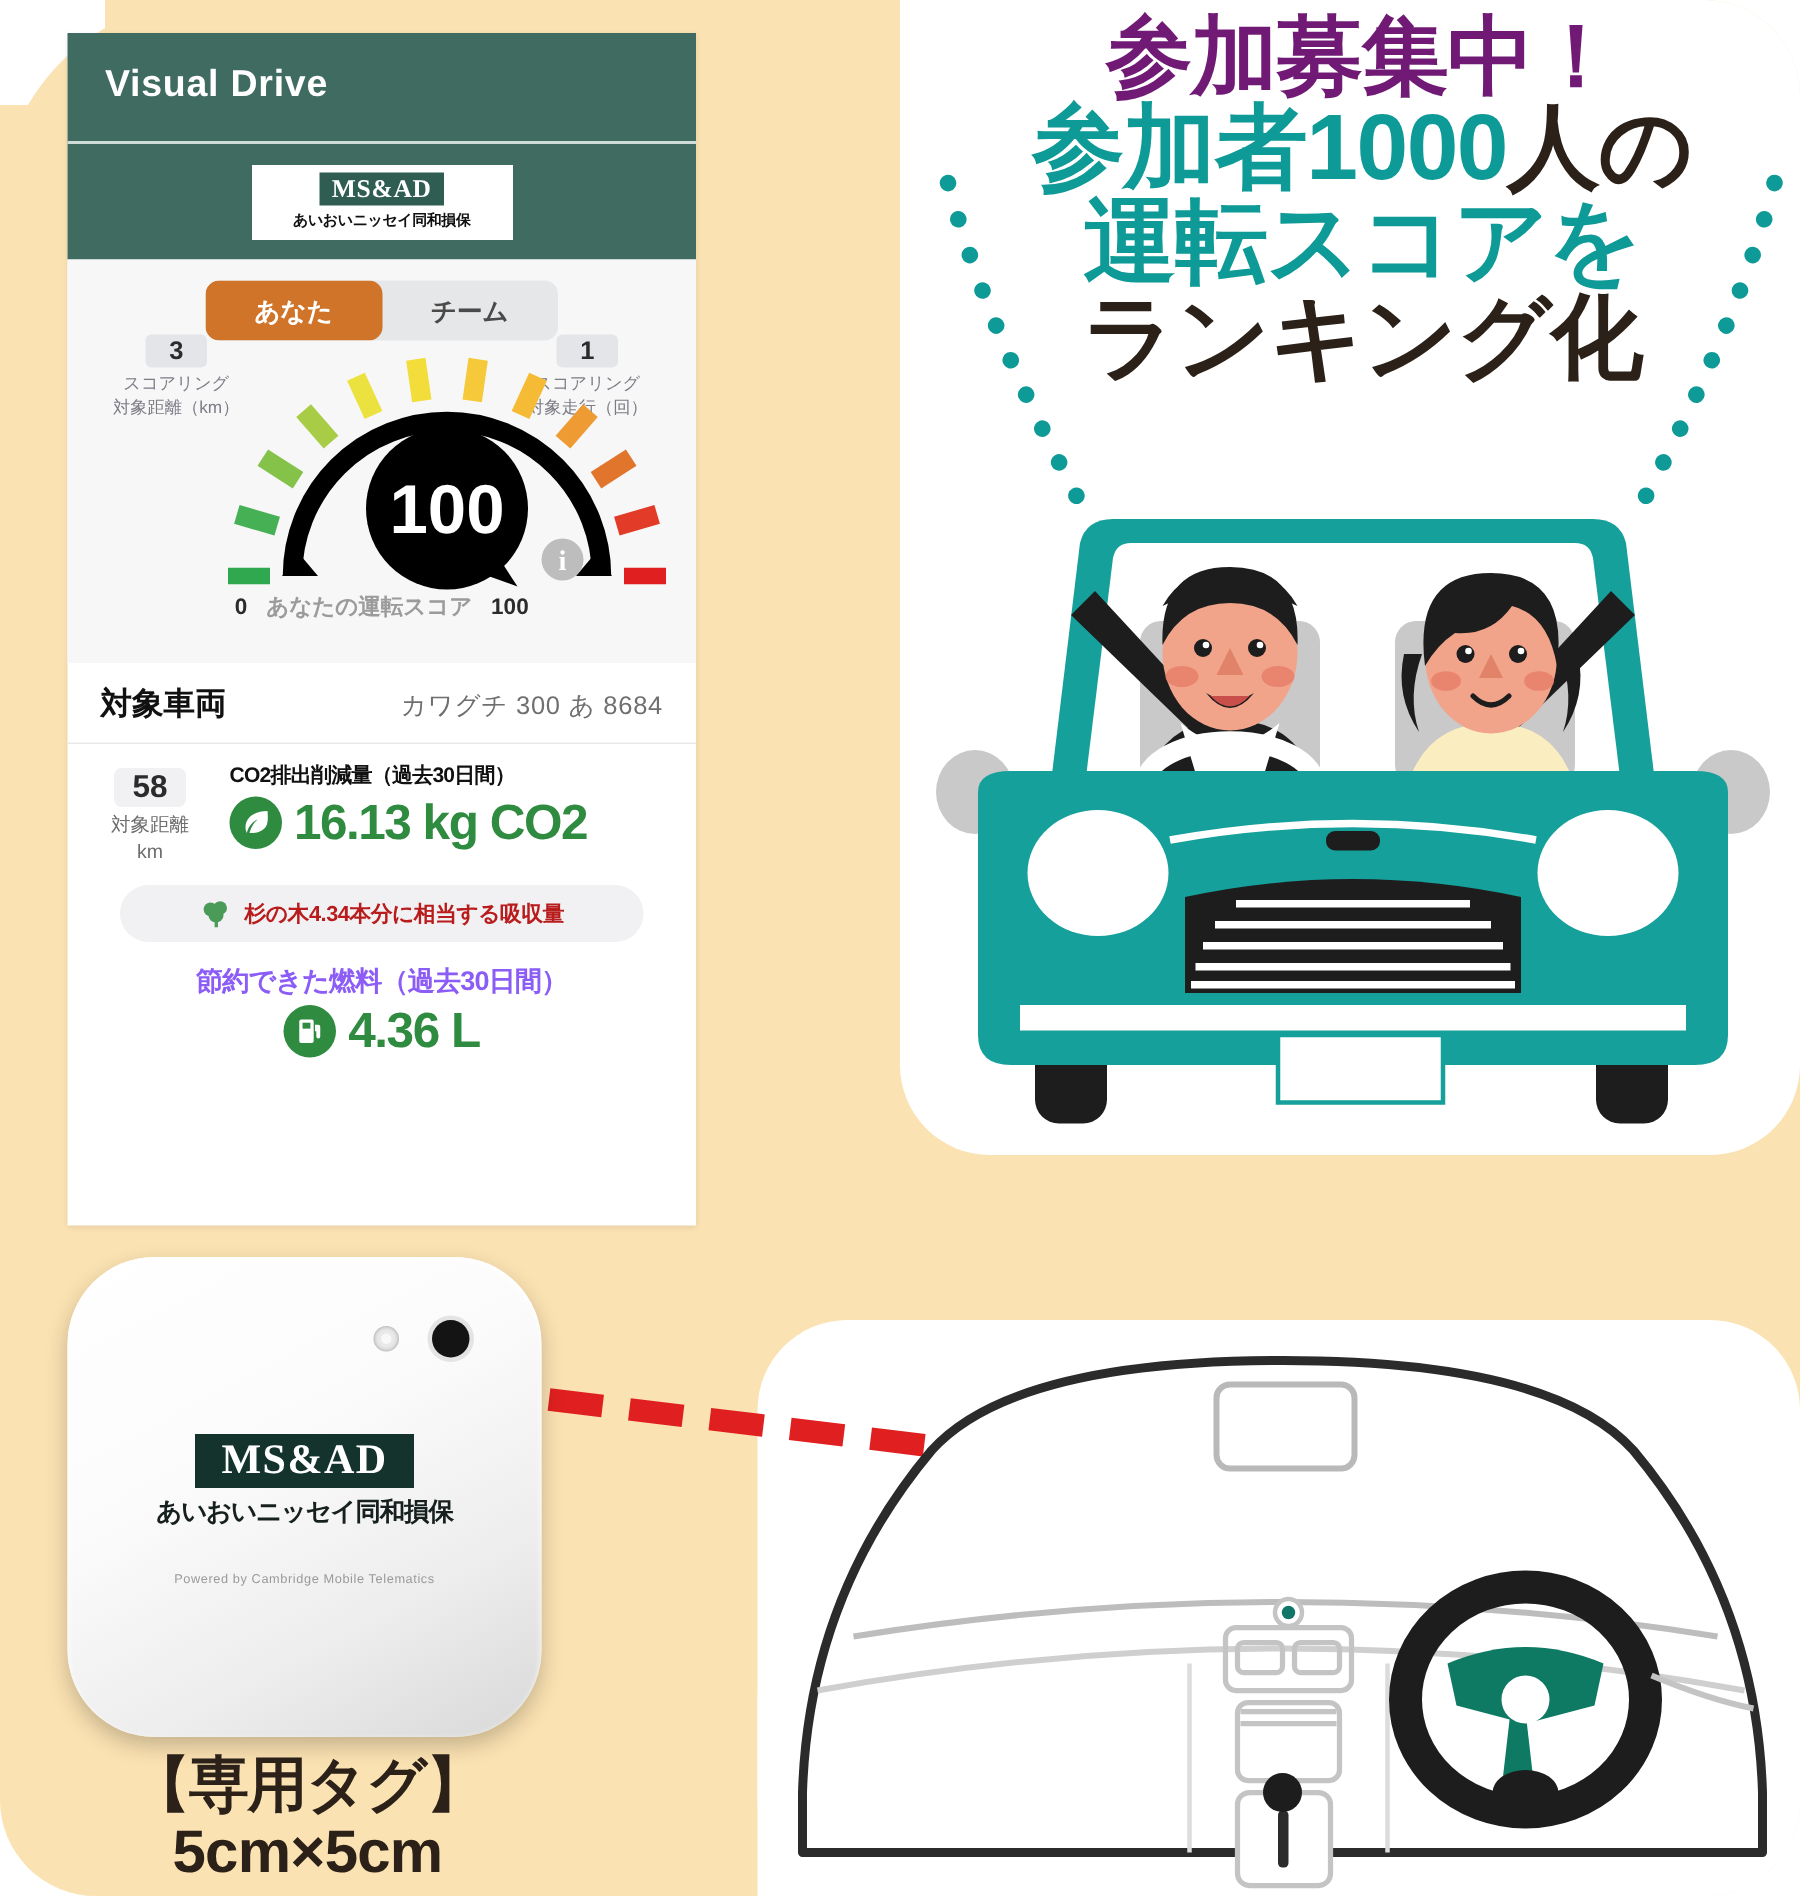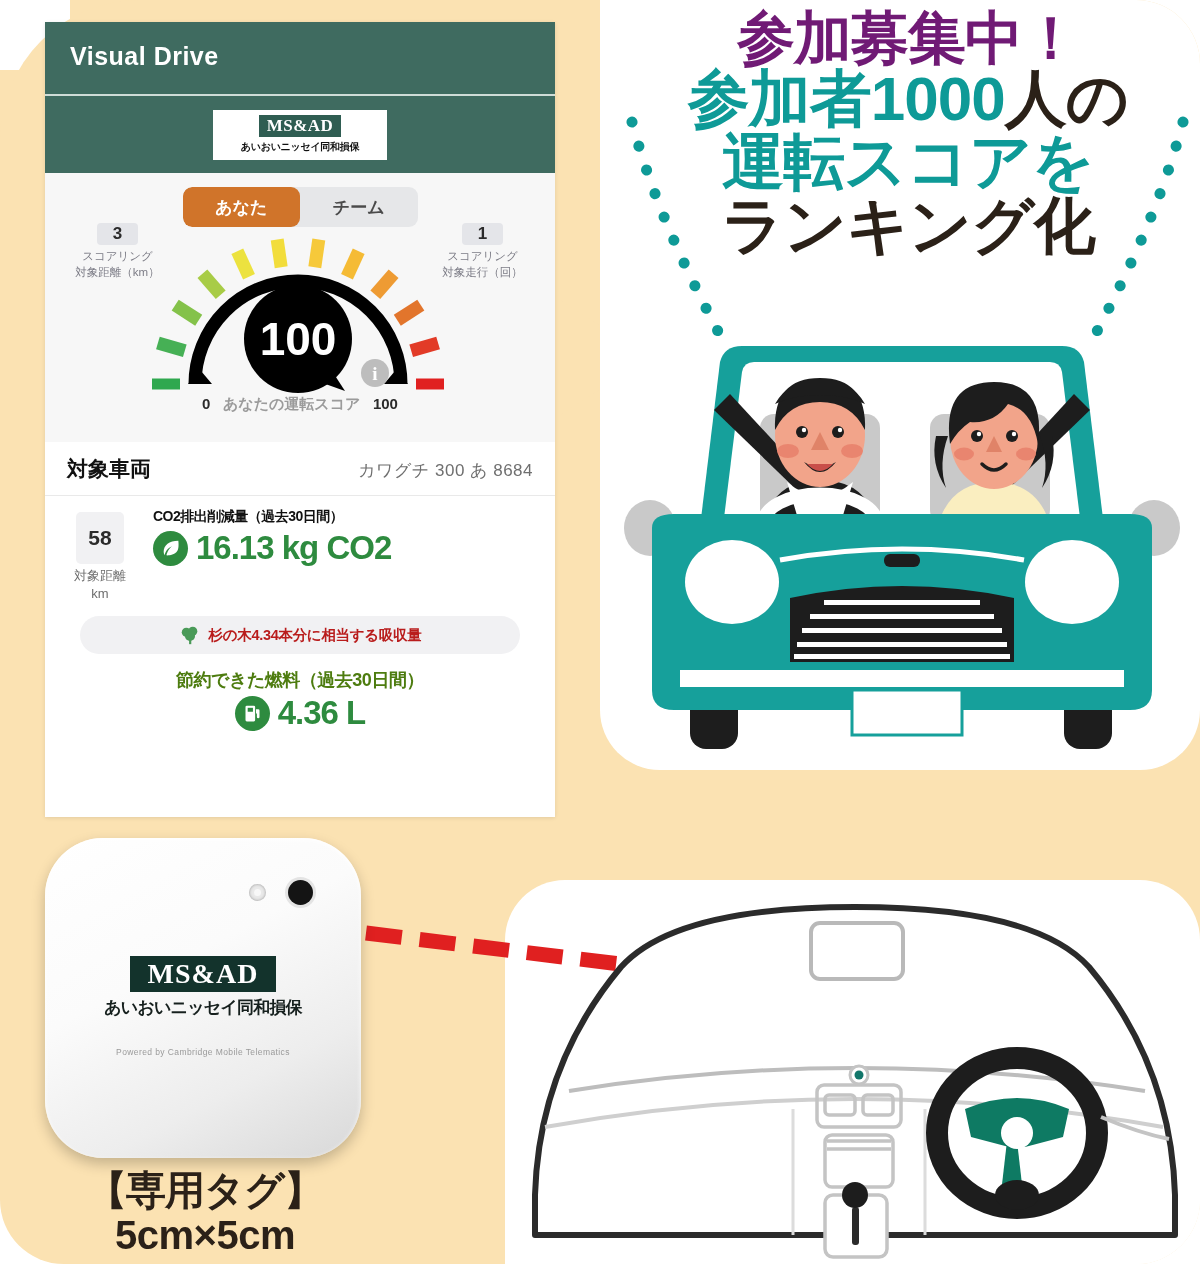--- a/index.html
+++ b/index.html
@@ -47,21 +47,21 @@
   #white-tl{
     position:absolute;left:0;top:0;width:70px;height:70px;background:#ffffff;
   }
   #cream-tl-round{
     position:absolute;left:0;top:0;width:140px;height:140px;background:#fbe2b2;
     border-top-left-radius:140px;
   }
 
   
   #app-card{
-    position:absolute;left:45px;top:22px;width:510px;height:795px;
+    position:absolute;left:45px;top:22px;width:419px;height:795px;
     background:#ffffff;
     box-shadow:0 1px 4px rgba(0,0,0,.10);
   }
   #app-header{
     background:#3f6b60;height:72px;position:relative;
   }
   #app-header .title{
     color:#ffffff;font-size:25px;font-weight:bold;letter-spacing:.5px;
     position:absolute;left:25px;top:20px;
   }
@@ -113,38 +113,38 @@
     display:flex;align-items:baseline;justify-content:space-between;
     padding:13px 22px 12px 22px;border-bottom:1px solid #e9e9e9;
   }
   #vehicle-row .lbl{font-size:21px;font-weight:bold;color:#111111;}
   #vehicle-row .plate{font-size:17px;color:#6f6f6f;letter-spacing:.5px;}
 
   #eco{padding:12px 16px 0 16px;display:flex;gap:14px;}
   #eco .km{width:78px;text-align:center;flex:none;padding-top:4px;}
   #eco .km .n{
     display:inline-block;background:#f1f1f3;color:#2b2b2b;font-size:21px;font-weight:bold;
-    padding:14px 12px;border-radius:5px;
+    padding:1px 12px;border-radius:5px;
   }
   #eco .km .t{color:#6d6d6d;font-size:13px;line-height:1.35;margin-top:3px;}
   #eco .main{flex:1;}
   #eco .main .h{font-size:14px;font-weight:bold;color:#111111;letter-spacing:-.5px;}
   #eco .big{display:flex;align-items:center;gap:8px;margin-top:3px;}
   #eco .big .v{font-size:33px;font-weight:bold;color:#2e8b3f;letter-spacing:-1px;}
   .circ-icon{
     width:35px;height:35px;border-radius:50%;background:#2e8b3f;flex:none;
     display:flex;align-items:center;justify-content:center;
   }
   #tree-pill{
     margin:14px 35px 0 35px;background:#f1f1f3;border-radius:22px;
     padding:8px 10px;display:flex;align-items:center;justify-content:center;gap:8px;
   }
   #tree-pill .t{color:#b91c1c;font-size:14.5px;font-weight:bold;letter-spacing:-.3px;}
   #fuel{margin-top:14px;text-align:center;}
-  #fuel .h{font-size:18px;font-weight:bold;color:#4d7c0f;letter-spacing:-.5px;}
+  #fuel .h{font-size:18px;font-weight:bold;color:#8b5cf6;letter-spacing:-.5px;}
   #fuel .big{display:flex;align-items:center;justify-content:center;gap:8px;margin-top:2px;}
   #fuel .big .v{font-size:33px;font-weight:bold;color:#2e8b3f;letter-spacing:-1px;}
 
   
   #headline{
     position:absolute;left:648px;top:8px;width:520px;text-align:center;
     font-weight:bold;line-height:1.02;letter-spacing:-1px;
   }
   #headline .l{display:block;white-space:nowrap;}
   #headline .l1{font-size:58px;color:#701a75;}

